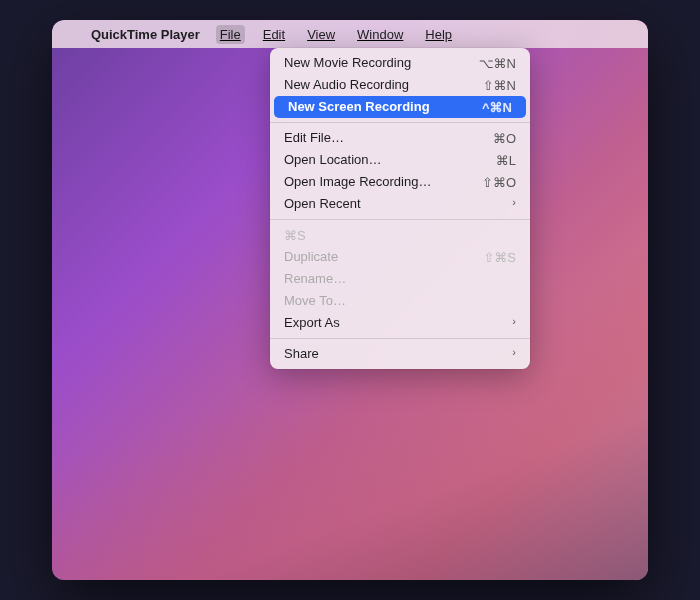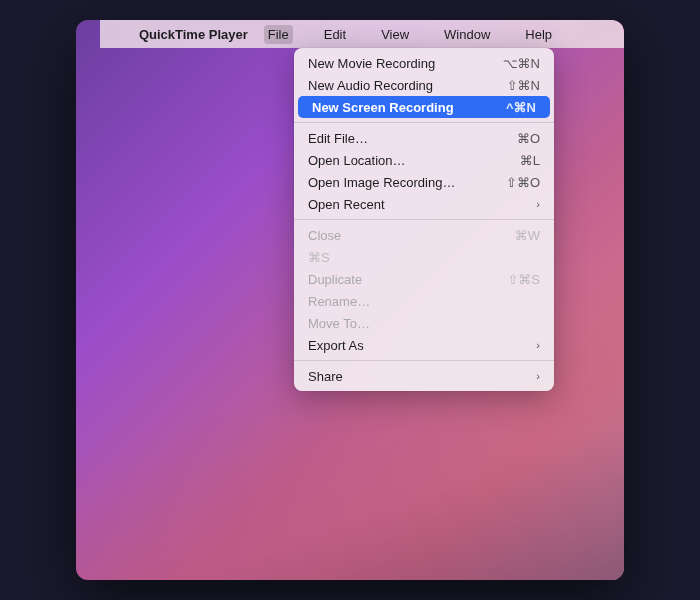--- a/index.html
+++ b/index.html
@@ -8,28 +8,27 @@
       width: 700px;
       height: 600px;
       overflow: hidden;
       background: #1a1a2e;
       display: flex;
       align-items: center;
       justify-content: center;
     }
 
     .screen {
-      width: 548px;
+      width: 596px;
       height: 560px;
       border-radius: 12px;
       overflow: hidden;
       position: relative;
       background: linear-gradient(135deg, #6b3fa0 0%, #9b4dca 30%, #c06090 60%, #d4748a 80%, #c8a0b0 100%);
       box-shadow: 0 20px 60px rgba(0,0,0,0.6);
-      padding-left: 24px;
     }
 
     
     .menu-bar {
       width: 100%;
       height: 28px;
       background: rgba(236, 220, 230, 0.85);
       backdrop-filter: blur(20px);
       display: flex;
       align-items: center;
@@ -47,21 +46,22 @@
 
     .menu-bar-app {
       font-size: 13px;
       font-weight: 600;
       color: #1d1d1f;
       font-family: -apple-system, BlinkMacSystemFont, 'SF Pro Text', sans-serif;
     }
 
     .menu-bar-items {
       display: flex;
-      gap: 27px;
+      gap: 14px;
+      text-decoration: underline;
     }
 
     .menu-bar-item {
       font-size: 13px;
       color: #1d1d1f;
       font-family: -apple-system, BlinkMacSystemFont, 'SF Pro Text', sans-serif;
       cursor: pointer;
       padding: 2px 4px;
       border-radius: 4px;
     }
@@ -80,21 +80,20 @@
       backdrop-filter: blur(30px);
       border-radius: 8px;
       box-shadow: 0 8px 32px rgba(0,0,0,0.3), 0 0 0 0.5px rgba(0,0,0,0.1);
       padding: 4px 0;
       z-index: 100;
       font-family: -apple-system, BlinkMacSystemFont, 'SF Pro Text', sans-serif;
     }
 
     .menu-item {
       display: flex;
-      align-items: center;
       justify-content: space-between;
       padding: 3px 14px;
       font-size: 13px;
       color: #1d1d1f;
       cursor: pointer;
       min-height: 22px;
     }
 
     .menu-item.highlighted {
       background: #2f6cf6;
@@ -204,24 +203,20 @@
       <span class="menu-item-shortcut">⇧⌘O</span>
     </div>
 
     <div class="menu-item">
       <span class="menu-item-label">Open Recent</span>
       <span class="submenu-arrow">›</span>
     </div>
 
     <div class="menu-separator"></div>
 
-    <div class="menu-item disabled">
-      <span class="menu-item-label">Close</span>
-      <span class="menu-item-shortcut">⌘W</span>
-    </div>
 
     <div class="menu-item disabled">
       <span class="menu-item-shortcut">⌘S</span>
     </div>
 
     <div class="menu-item disabled">
       <span class="menu-item-label">Duplicate</span>
       <span class="menu-item-shortcut">⇧⌘S</span>
     </div>
 

